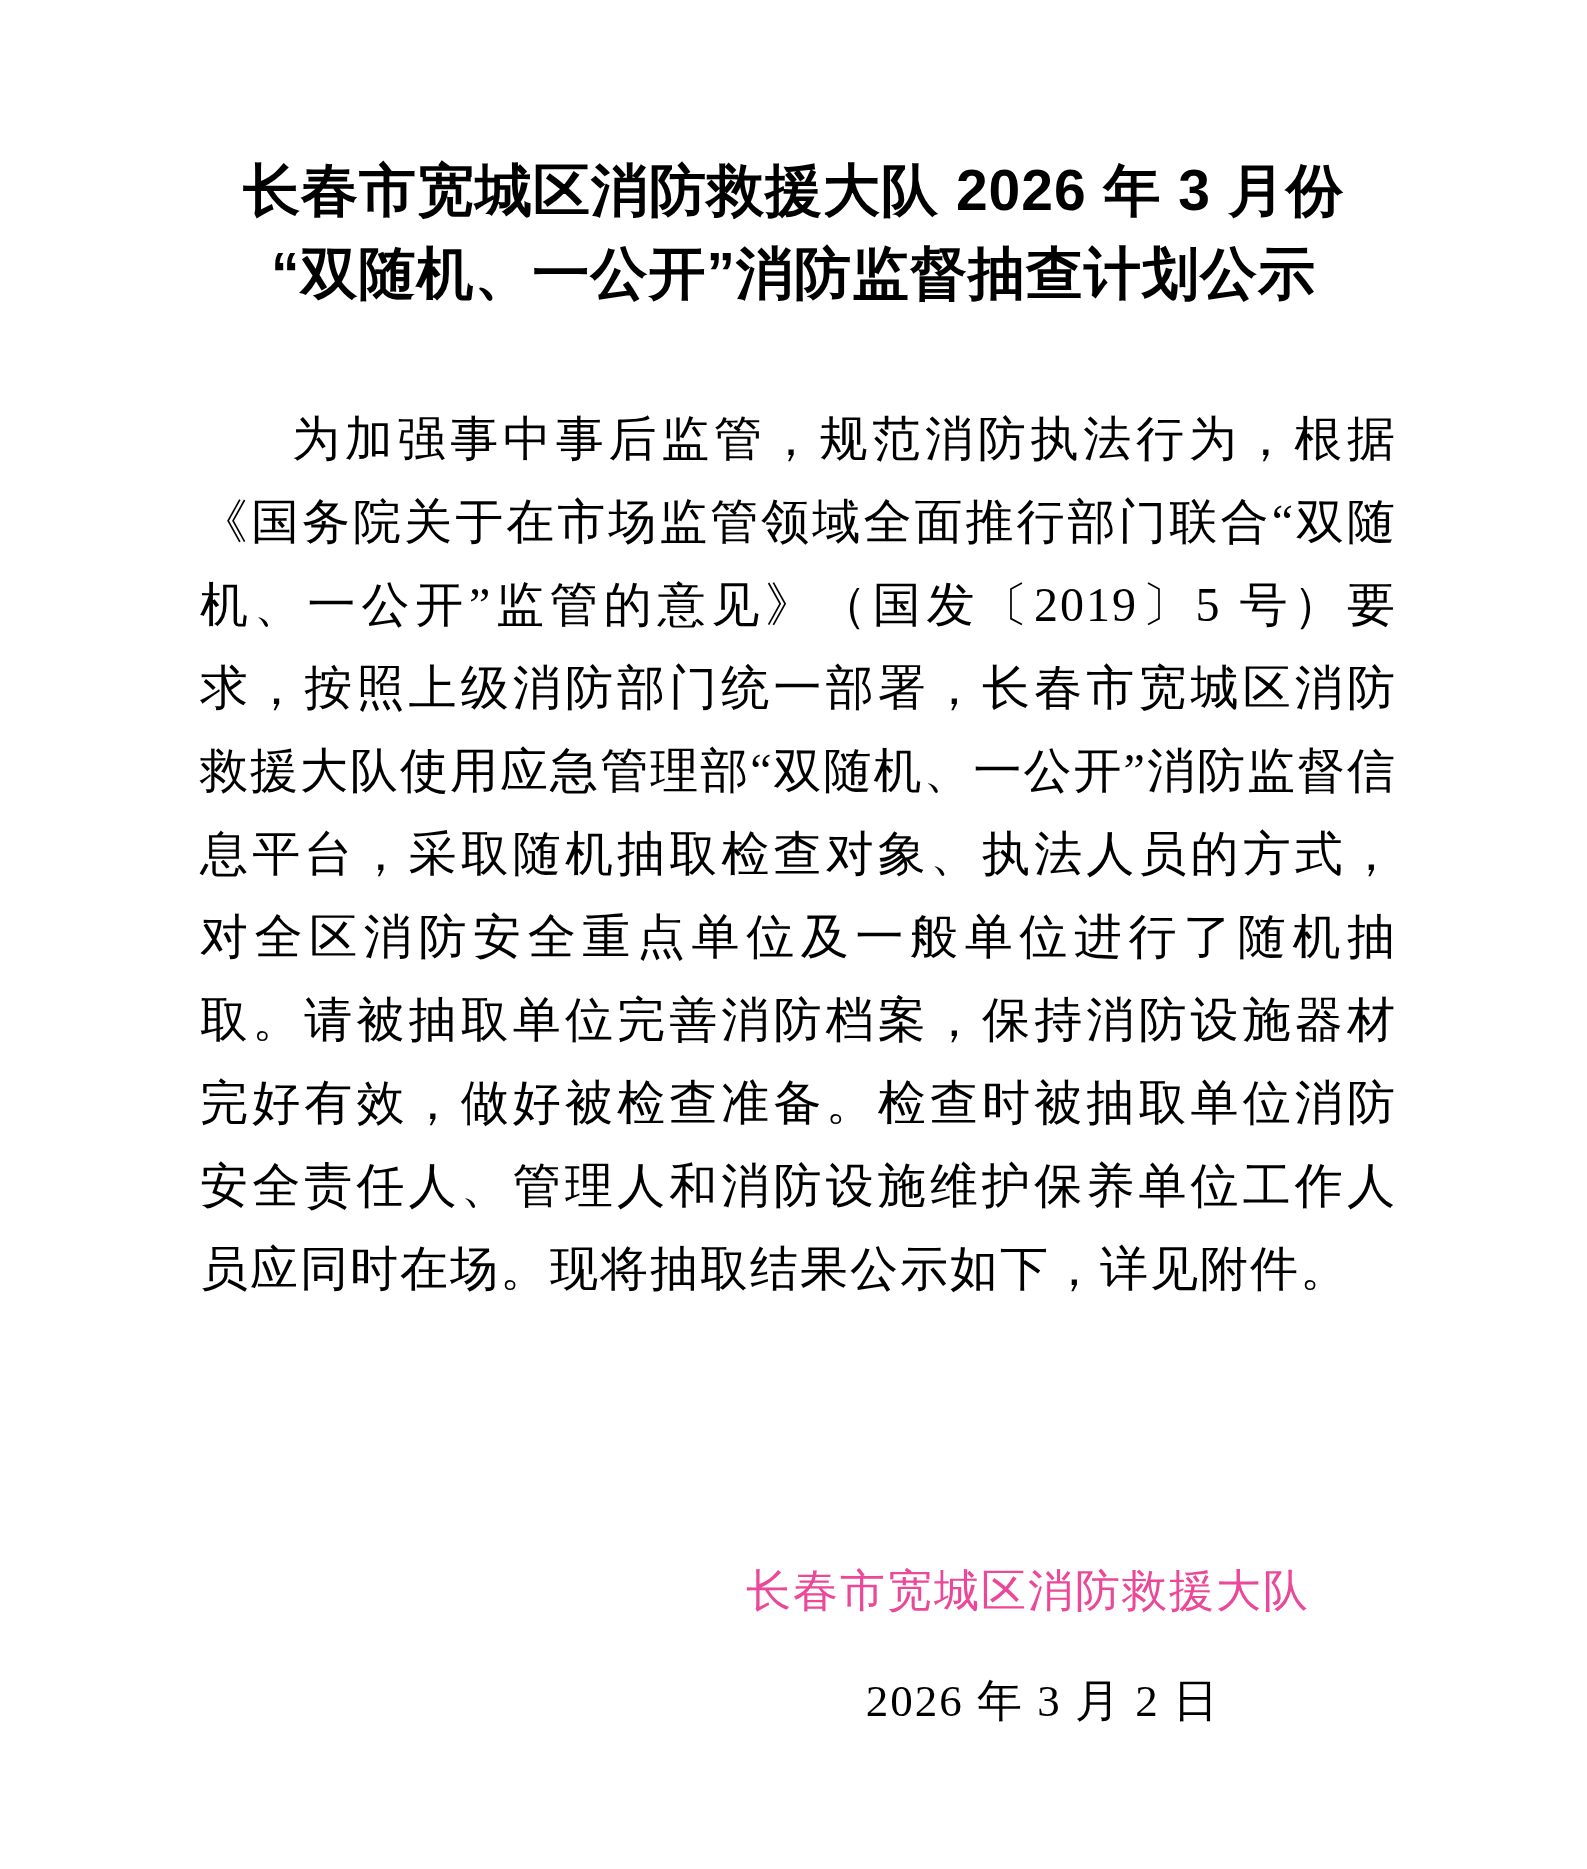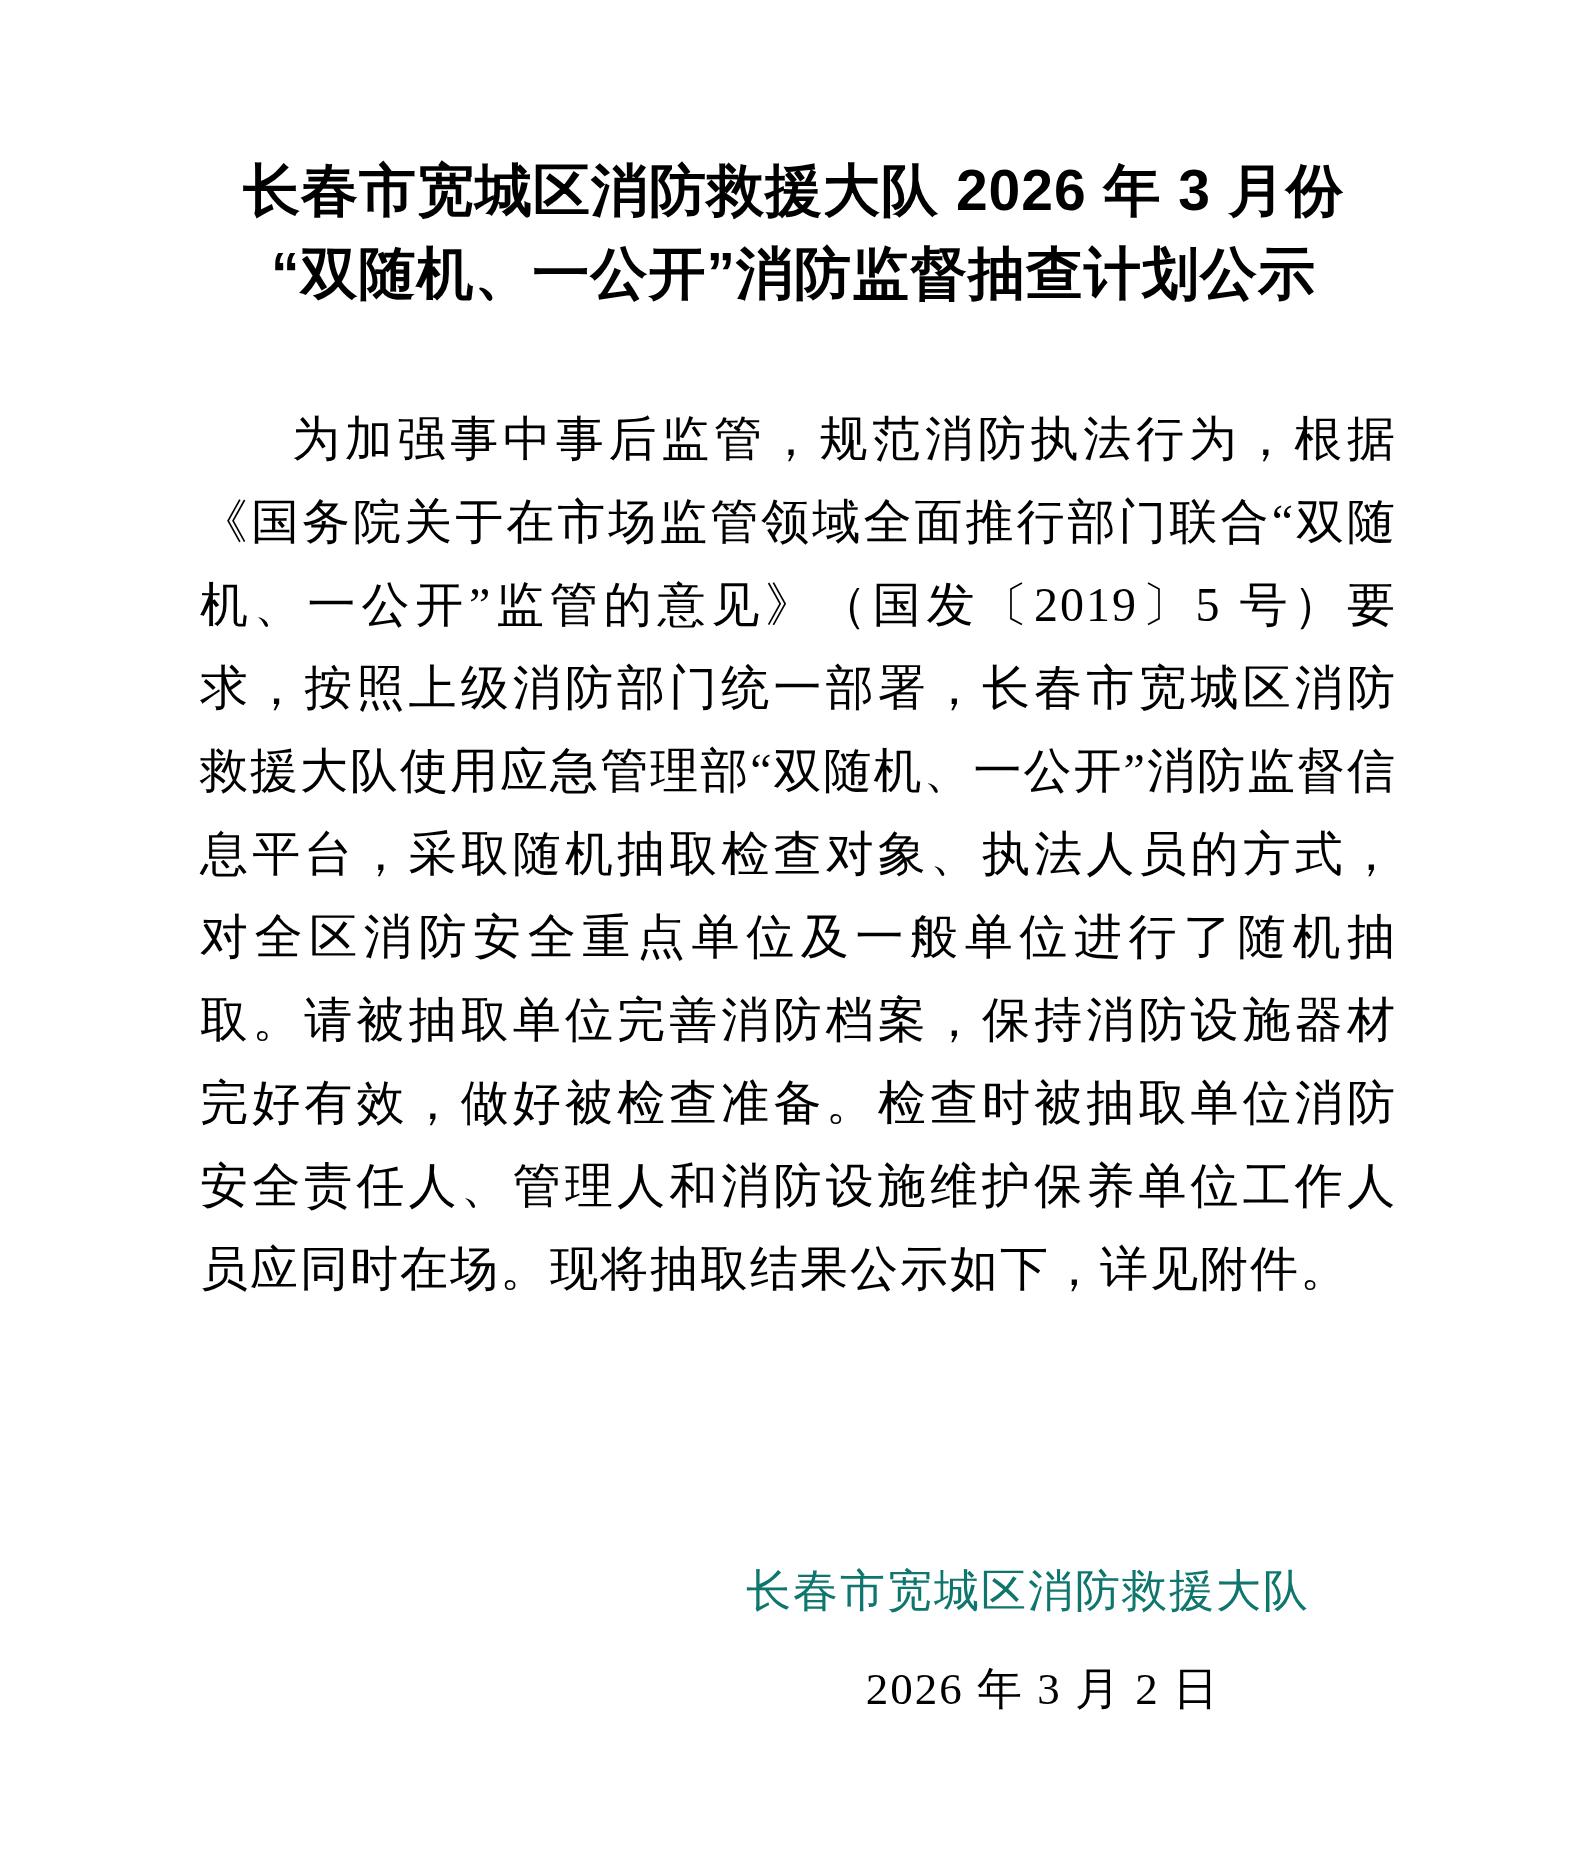--- a/index.html
+++ b/index.html
@@ -47,24 +47,24 @@
     left: 0;
     right: 0;
     top: 1560px;
   }
   .signature-issuer {
     text-align: right;
     padding-right: 277px;
     font-size: 45px;
     line-height: 62px;
     letter-spacing: 2px;
-    color: #0f766e;
+    color: #ec4899;
   }
   .signature-date {
-    margin-top: 36px;
+    margin-top: 48px;
     text-align: right;
     padding-right: 367px;
     font-size: 45px;
     line-height: 62px;
     letter-spacing: 2px;
     color: #000000;
   }
 </style>
 </head>
 <body>

